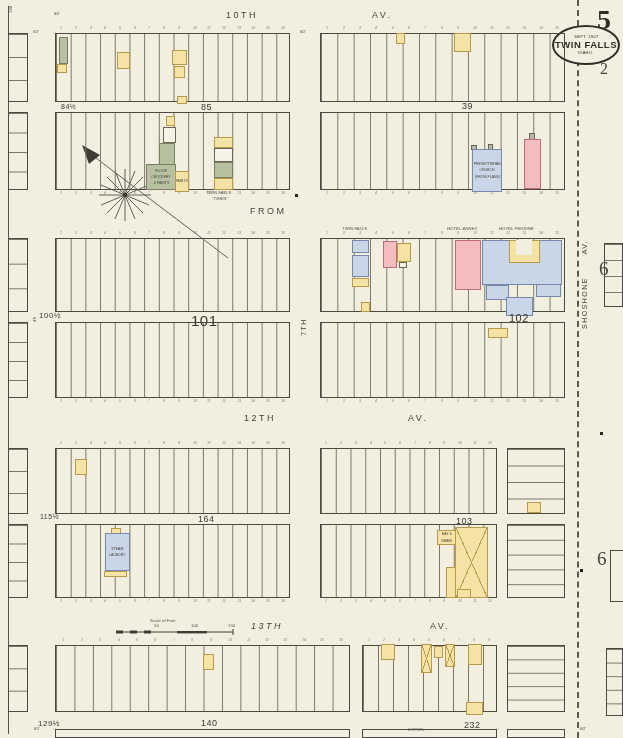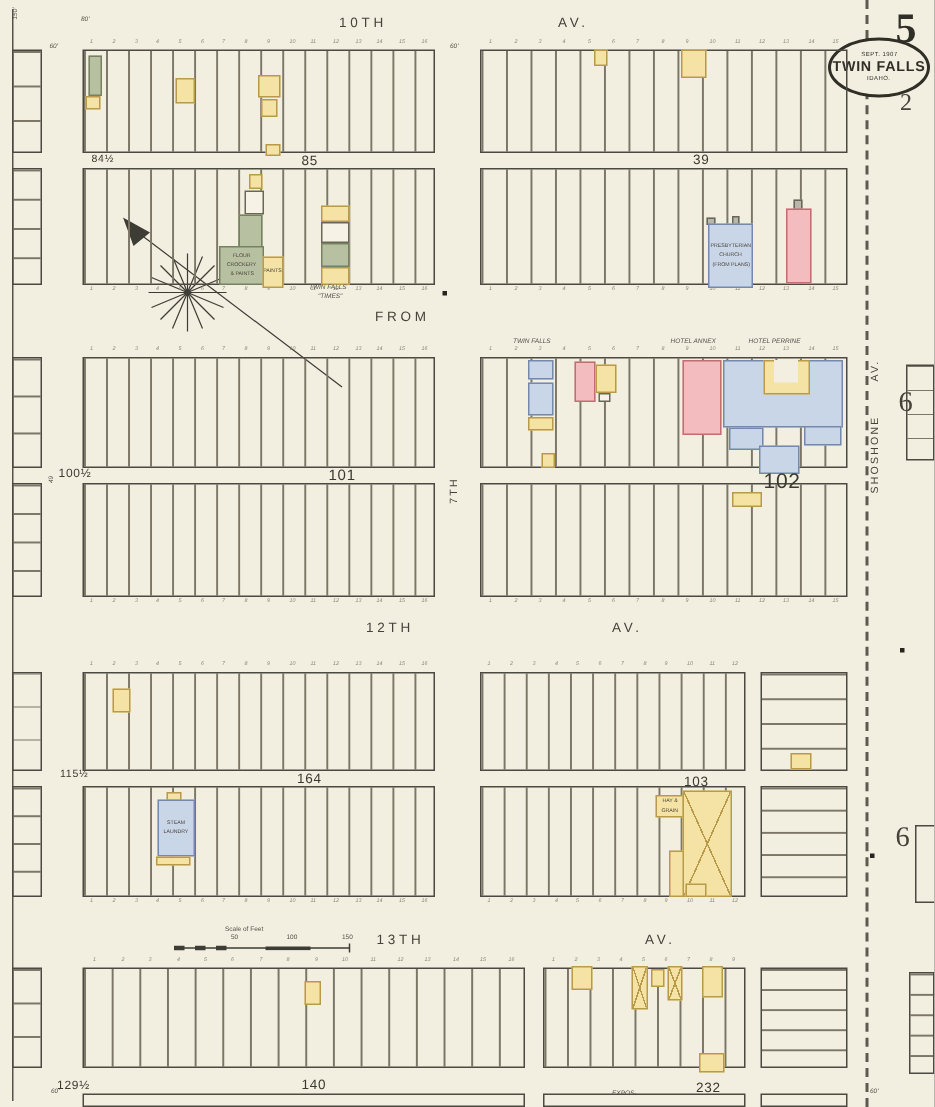--- a/index.html
+++ b/index.html
@@ -377,34 +377,34 @@
     <div class="bld" style="left: 381px; top: 644px; width: 14px; height: 16px; background-color: rgb(244, 227, 164); border: 1px solid rgb(185, 154, 74);"></div>
     <div class="bld" style="left: 421px; top: 644px; width: 11px; height: 29px; background-color: rgb(244, 227, 164); border: 1px solid rgb(185, 154, 74); background-image: linear-gradient(to right top, transparent calc(50% - 0.5px), rgb(185, 154, 74) calc(50% - 0.5px), rgb(185, 154, 74) calc(50% + 0.5px), transparent calc(50% + 0.5px)), linear-gradient(to right bottom, transparent calc(50% - 0.5px), rgb(185, 154, 74) calc(50% - 0.5px), rgb(185, 154, 74) calc(50% + 0.5px), transparent calc(50% + 0.5px));"></div>
     <div class="bld" style="left: 434px; top: 646px; width: 9px; height: 12px; background-color: rgb(244, 227, 164); border: 1px solid rgb(185, 154, 74);"></div>
     <div class="bld" style="left: 445px; top: 644px; width: 10px; height: 23px; background-color: rgb(244, 227, 164); border: 1px solid rgb(185, 154, 74); background-image: linear-gradient(to right top, transparent calc(50% - 0.5px), rgb(185, 154, 74) calc(50% - 0.5px), rgb(185, 154, 74) calc(50% + 0.5px), transparent calc(50% + 0.5px)), linear-gradient(to right bottom, transparent calc(50% - 0.5px), rgb(185, 154, 74) calc(50% - 0.5px), rgb(185, 154, 74) calc(50% + 0.5px), transparent calc(50% + 0.5px));"></div>
     <div class="bld" style="left: 468px; top: 644px; width: 14px; height: 21px; background-color: rgb(244, 227, 164); border: 1px solid rgb(185, 154, 74);"></div>
     <div class="bld" style="left: 466px; top: 702px; width: 17px; height: 13px; background-color: rgb(244, 227, 164); border: 1px solid rgb(185, 154, 74);"></div>
     <div class="blknum" style="left: 26px; top: 103px; font-size: 7px;">84½</div>
     <div class="blknum" style="left: 166px; top: 102px; font-size: 9px;">85</div>
     <div class="blknum" style="left: 427px; top: 101px; font-size: 9px;">39</div>
     <div class="blknum" style="left: 4px; top: 311px; font-size: 8px;">100½</div>
-    <div class="blknum" style="left: 184px; top: 312px; font-size: 10px;">101</div>
-    <div class="blknum" style="left: 474px; top: 312px; font-size: 14px;">102</div>
+    <div class="blknum" style="left: 156px; top: 312px; font-size: 15px;">101</div>
+    <div class="blknum" style="left: 474px; top: 312px; font-size: 11px;">102</div>
     <div class="blknum" style="left: 5px; top: 513px; font-size: 7px;">115½</div>
     <div class="blknum" style="left: 163px; top: 514px; font-size: 9px;">164</div>
     <div class="blknum" style="left: 421px; top: 516px; font-size: 9px;">103</div>
     <div class="blknum" style="left: 3px; top: 719px; font-size: 8px;">129½</div>
     <div class="blknum" style="left: 166px; top: 718px; font-size: 9px;">140</div>
     <div class="blknum" style="left: 429px; top: 720px; font-size: 9px;">232</div>
     <div class="street-label" style="left: 226px; top: 10px;">10TH</div>
     <div class="street-label" style="left: 372px; top: 10px;">AV.</div>
     <div class="street-label" style="left: 250px; top: 206px;">FROM</div>
     <div class="street-label" style="left: 244px; top: 413px;">12TH</div>
     <div class="street-label" style="left: 408px; top: 413px;">AV.</div>
-    <div class="street-label" style="left: 251px; top: 621px;">13TH</div>
+    <div class="street-label" style="left: 251px; top: 621px; font-style: italic;">13TH</div>
     <div class="street-label" style="left: 430px; top: 621px;">AV.</div>
     <div class="street-label rotlab" style="left: 584px; top: 303px; font-size: 7px; letter-spacing: 1.5px;">SHOSHONE</div>
     <div class="street-label rotlab" style="left: 584px; top: 247px; font-size: 7px; letter-spacing: 1.5px;">AV.</div>
     <div class="street-label rotlab" style="left: 303px; top: 327px; font-size: 7px; letter-spacing: 1.5px;">7TH</div>
     <div class="note" style="left: 206px; top: 190px;">TWIN FALLS</div>
     <div class="note" style="left: 212px; top: 196px;">"TIMES"</div>
     <div class="note" style="left: 342px; top: 226px;">TWIN FALLS</div>
     <div class="note" style="left: 447px; top: 226px;">HOTEL ANNEX</div>
     <div class="note" style="left: 499px; top: 226px;">HOTEL PERRINE</div>
     <div class="note" style="left: 408px; top: 727px;">EXPOS-</div>

